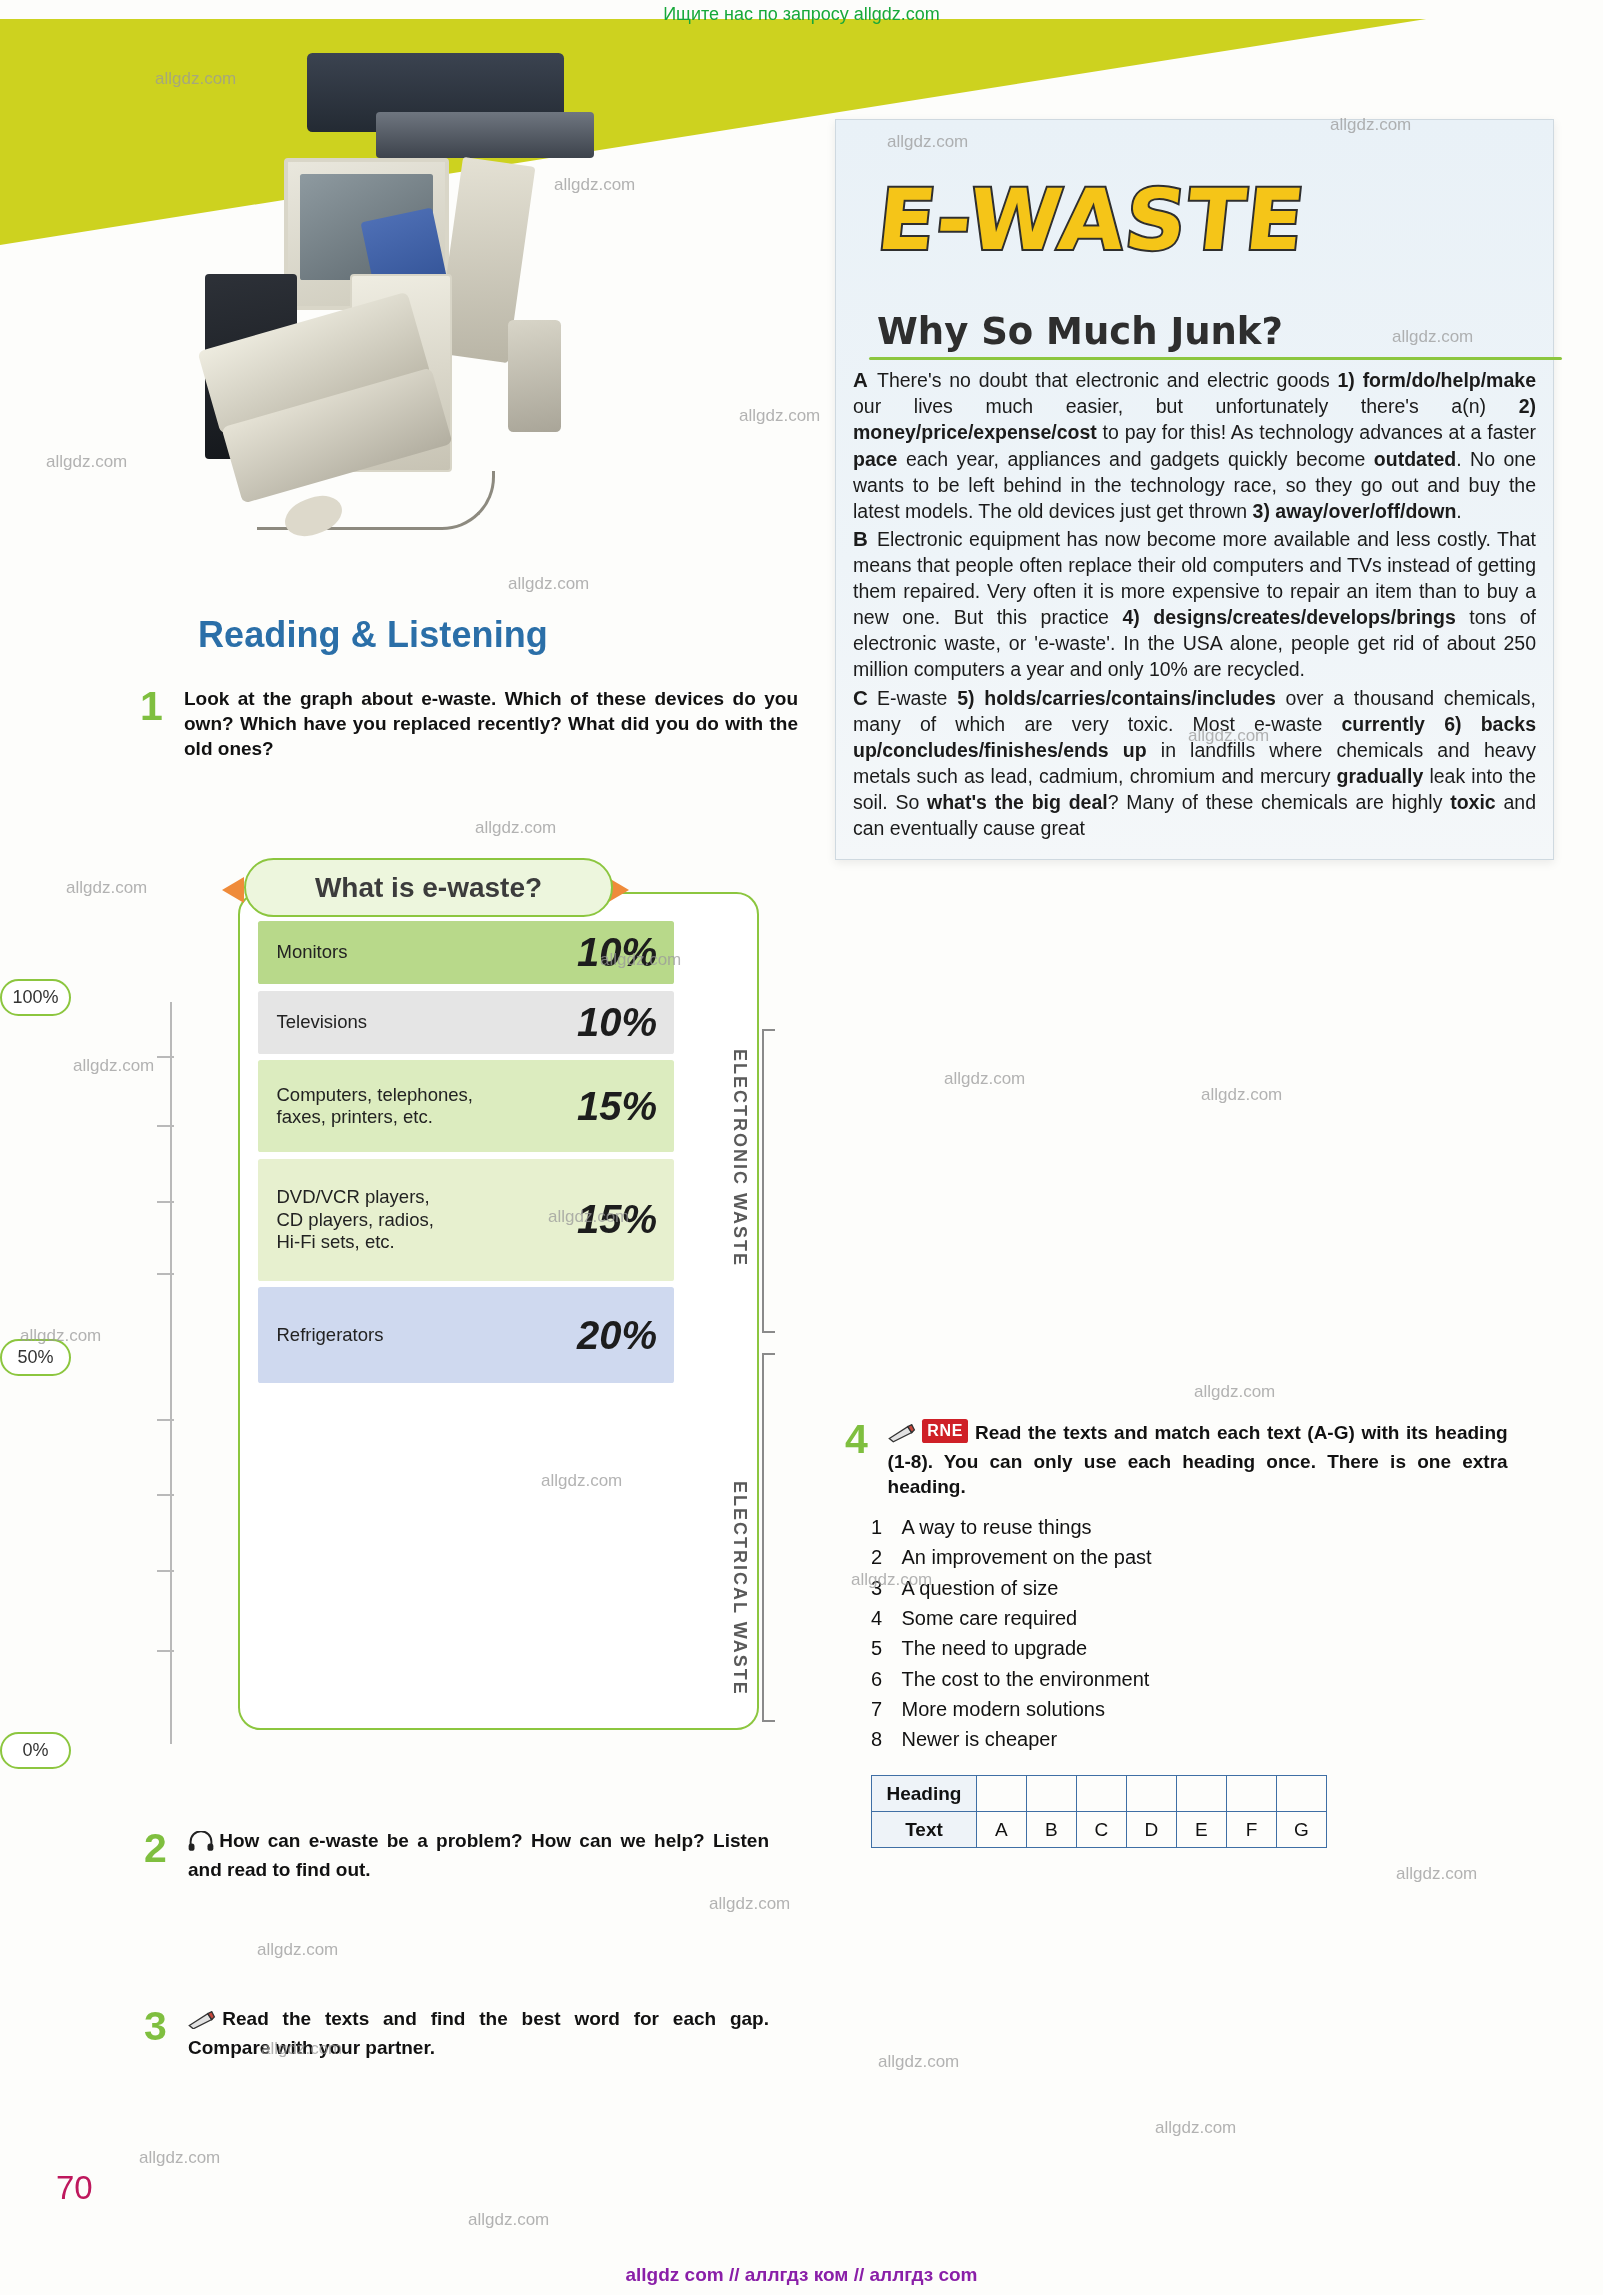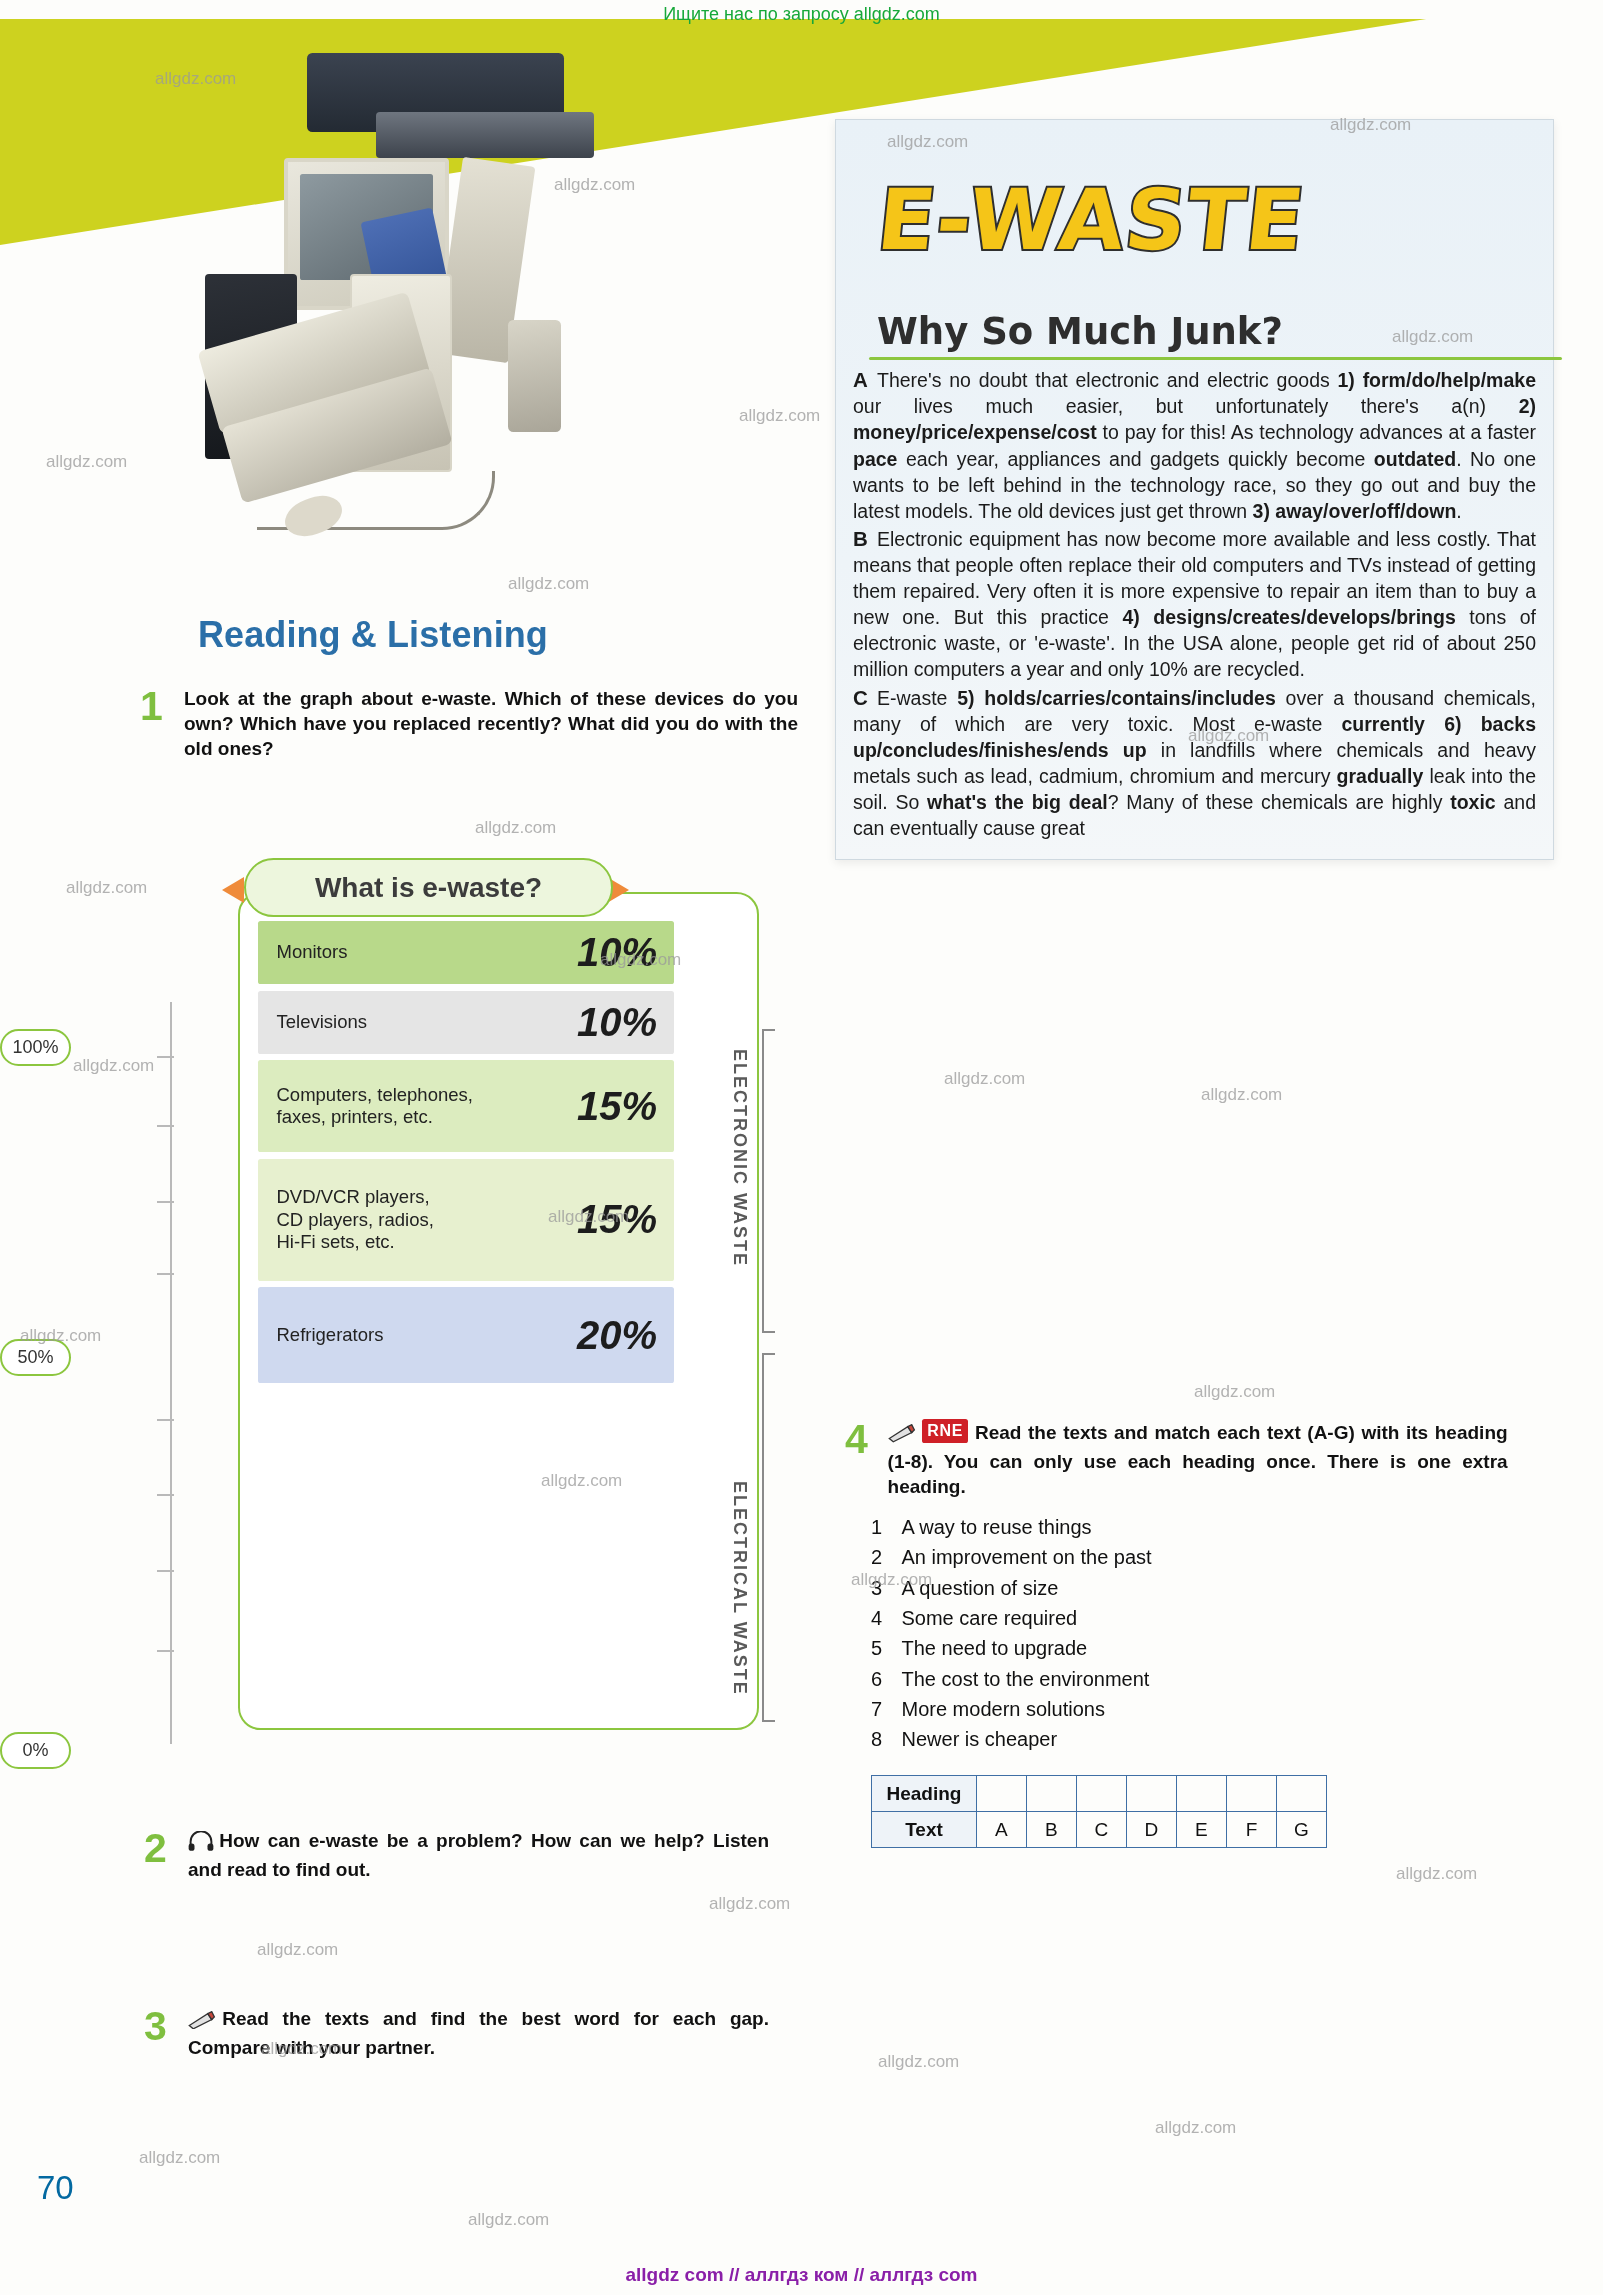--- a/index.html
+++ b/index.html
@@ -431,24 +431,24 @@
   }
   .match-table td.hdr {
     font-weight: bold;
     padding: 0 14.5px;
     background: #eef3f8;
   }
   .match-table td.col { width: 50px; }
 
   .page-num {
     position: absolute;
-    left: 37px;
+    left: 56px;
     top: 2169px;
     font-size: 33px;
-    color: #0369a1;
+    color: #be185d;
     z-index: 30;
   }
 </style>
 </head>
 <body>
 
 <div class="page">
 
   <div class="band">
     <div class="band-inner"></div>
@@ -502,21 +502,21 @@
           <div class="pct">15%</div>
         </div>
         <div class="bar" style="background: rgb(207, 217, 239); height: 96px;">
           <div class="lbl">Refrigerators</div>
           <div class="pct">20%</div>
         </div>
       </div>
   </div>
 
   <div>
-    <div class="ytick" style="top:1029px;">100%</div>
+    <div class="ytick" style="top:979px;">100%</div>
     <div class="ytick" style="top:1339px;">50%</div>
     <div class="ytick" style="top:1732px;">0%</div>
     <div class="axis-line" style="top:1002px; height:742px;"></div>
     <div class="tickmark" style="top:1056px;"></div>
     <div class="tickmark" style="top:1125px;"></div>
     <div class="tickmark" style="top:1201px;"></div>
     <div class="tickmark" style="top:1273px;"></div>
     <div class="tickmark" style="top:1419px;"></div>
     <div class="tickmark" style="top:1494px;"></div>
     <div class="tickmark" style="top:1570px;"></div>

